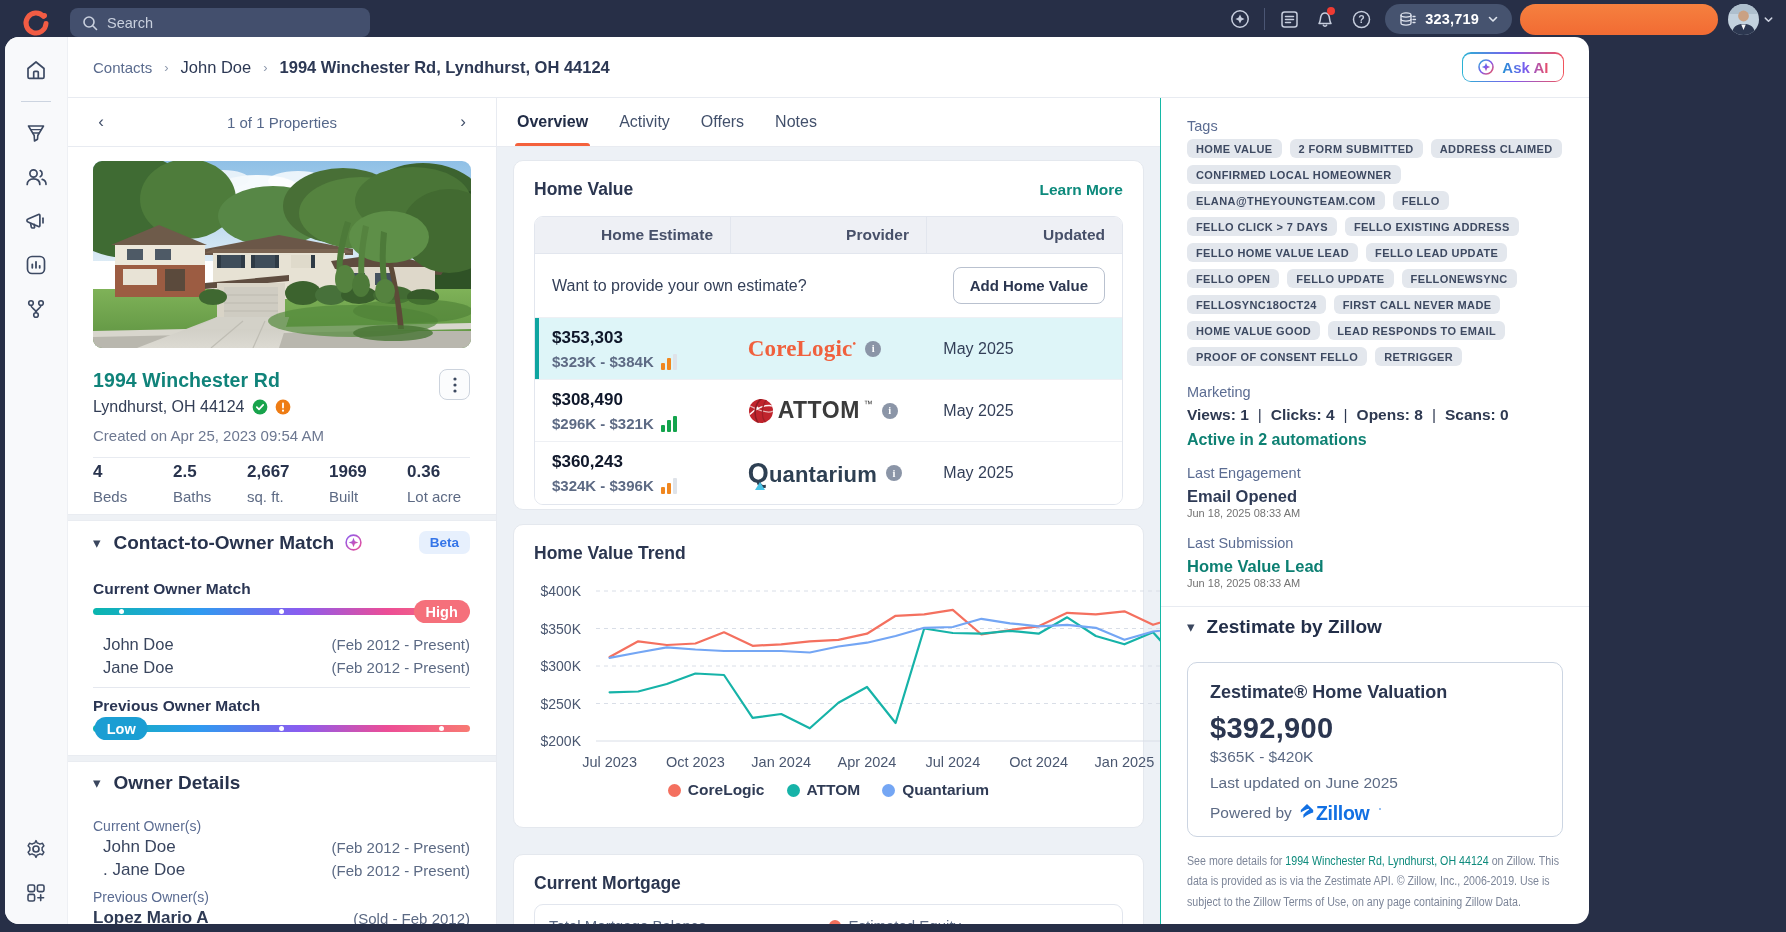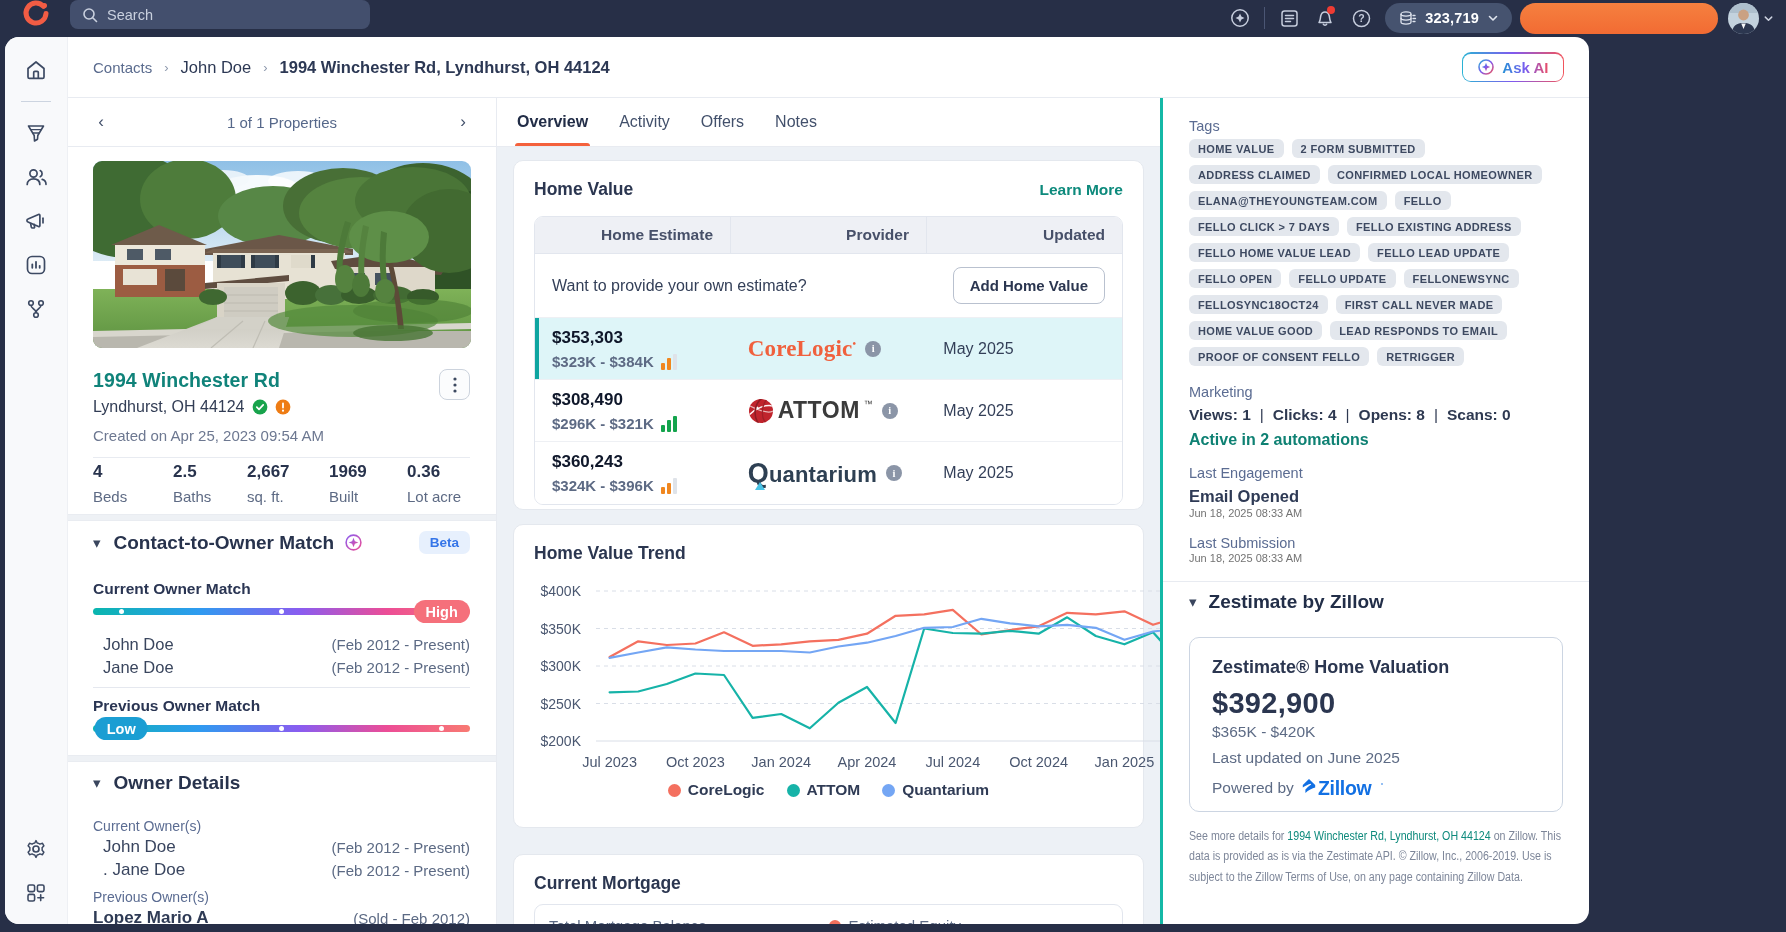--- a/index.html
+++ b/index.html
@@ -4,21 +4,21 @@
 <style>
   * { margin:0; padding:0; box-sizing:border-box; }
   html,body { width:1786px; height:932px; overflow:hidden; }
   body {
     font-family:"Liberation Sans", sans-serif;
     background:#272f47;
     color:#2e3a55;
     position:relative;
   }
   
-  .topbar { position:absolute; top:0; left:0; width:1786px; height:37px; background:#272f47; display:flex; align-items:flex-start; }
+  .topbar { position:absolute; top:0; left:0; width:1786px; height:37px; background:#272f47; display:flex; align-items:flex-end; }
   .logo-wrap { width:70px; display:flex; justify-content:center; align-items:center; }
   .search-box { width:300px; height:29px; background:#434f6d; border-radius:8px; display:flex; align-items:center; gap:9px; padding:0 12px; }
   .search-box .ph { color:#c9d0de; font-size:14.5px; }
   .topbar-right { margin-left:auto; display:flex; align-items:center; gap:0; padding-right:12px; }
   .tb-icon { width:36px; height:36px; display:flex; align-items:center; justify-content:center; position:relative; cursor:pointer; }
   .tb-divider { width:1px; height:22px; background:#4b5674; margin:0 6px; }
   .bell-dot { position:absolute; top:6px; right:8px; width:8px; height:8px; border-radius:50%; background:#ee3b33; }
   .credits-pill { height:30px; background:#46536f; border-radius:15px; display:flex; align-items:center; gap:8px; padding:0 13px; margin:0 8px 0 6px; cursor:pointer; }
   .credits-pill .num { color:#fff; font-size:14.5px; font-weight:bold; letter-spacing:.2px; }
   .cta-orange { width:198px; height:31px; border-radius:16px; background:linear-gradient(180deg,#f5803f,#f26b33); border:none; cursor:pointer; margin-right:10px; }
@@ -37,21 +37,21 @@
   .crumb .sep { color:#8d99ad; font-size:13px; }
   .crumb .c2 { color:#2c3854; font-size:16.5px; font-weight:500; }
   .crumb .c3 { color:#2c3854; font-size:16.5px; font-weight:600; }
   .ask-ai { margin-left:auto; background:linear-gradient(90deg,#29b3d4,#8059ee,#f2545b); padding:1.5px; border-radius:9px; cursor:pointer; }
   .ask-ai .inner { background:#fff; border-radius:7.5px; height:27px; display:flex; align-items:center; gap:7px; padding:0 14px; }
   .ask-ai .label { font-size:15px; font-weight:bold; background:linear-gradient(90deg,#2492d6,#7a5cf0,#ef4d61); -webkit-background-clip:text; background-clip:text; color:transparent; }
   
   .columns { flex:1; display:flex; min-height:0; }
   .col-left { width:429px; border-right:1px solid #e8ebf1; flex:none; overflow:hidden; }
   .col-center { flex:1; background:#edf1f6; display:flex; flex-direction:column; min-width:0; }
-  .col-right { width:429px; border-left:3px solid #14b8a6; flex:none; overflow:hidden; padding:20px 26px 0; }
+  .col-right { width:429px; border-left:1px solid #14b8a6; flex:none; overflow:hidden; padding:20px 26px 0; }
   
   .pager { height:49px; border-bottom:1px solid #e8ebf1; display:flex; align-items:center; padding:0 24px; }
   .pager .txt { flex:1; text-align:center; color:#56688a; font-size:15px; }
   .pager .chev { color:#42506b; font-size:17px; cursor:pointer; width:18px; text-align:center; }
   .prop { padding:14px 26px 0 25px; }
   .photo { width:378px; height:187px; border-radius:9px; overflow:hidden; position:relative; }
   .photo svg { display:block; }
   .prop-title-row { margin-top:21px; display:flex; align-items:flex-start; }
   .prop-title { color:#10837a; font-size:19.5px; font-weight:bold; letter-spacing:.1px; }
   .prop-city-row { margin-top:6px; display:flex; align-items:center; gap:7px; }
@@ -761,20 +761,21 @@
             <span class="bar">|</span>
             <span>Scans: 0</span>
           </div>
         <div class="automations">Active in 2 automations</div>
 
         <div class="r-label r-gap-xl">Last Engagement</div>
         <div class="eng-title">Email Opened</div>
         <div class="eng-time">Jun 18, 2025 08:33 AM</div>
 
         <div class="r-label r-gap-xl">Last Submission</div>
+        <div class="eng-title teal">Home Value Lead</div>
         <div class="eng-time">Jun 18, 2025 08:33 AM</div>
 
         <hr class="r-divider">
 
         <div class="zest-head">
           <span class="chev">▾</span>
           <span class="zest-title">Zestimate by Zillow</span>
         </div>
 
         <div class="zest-card">

